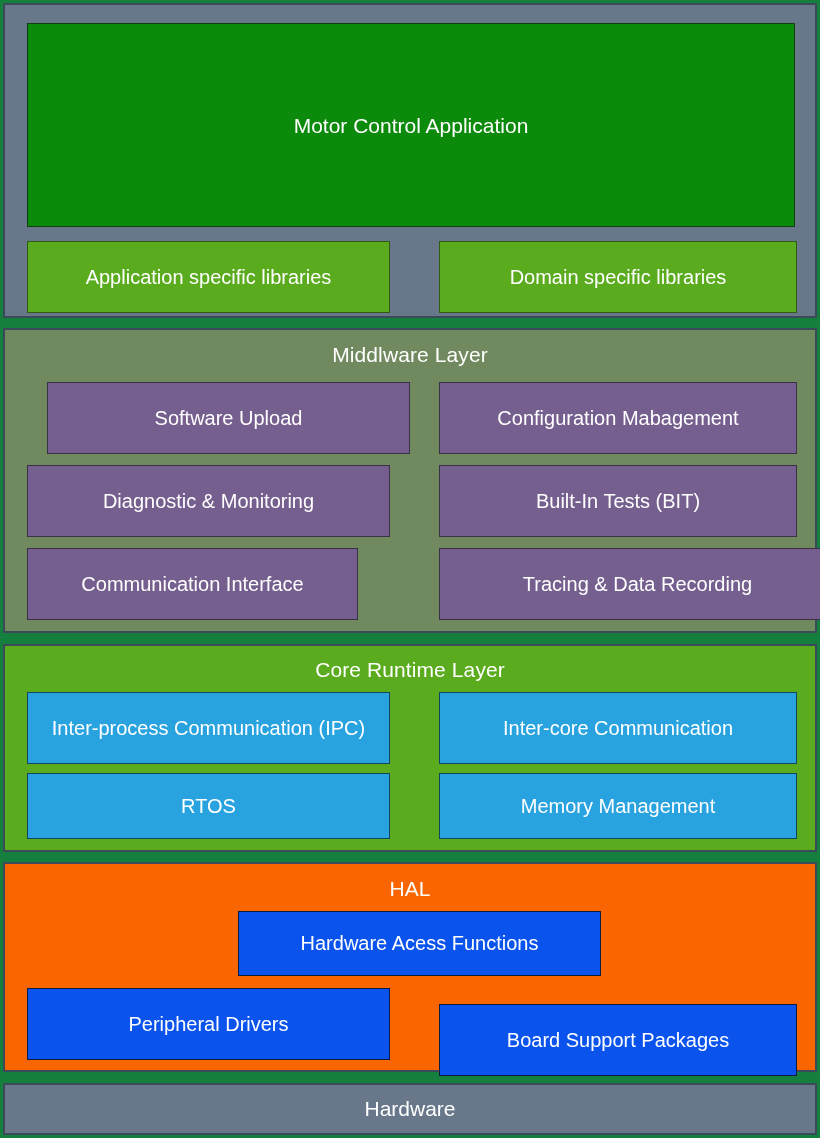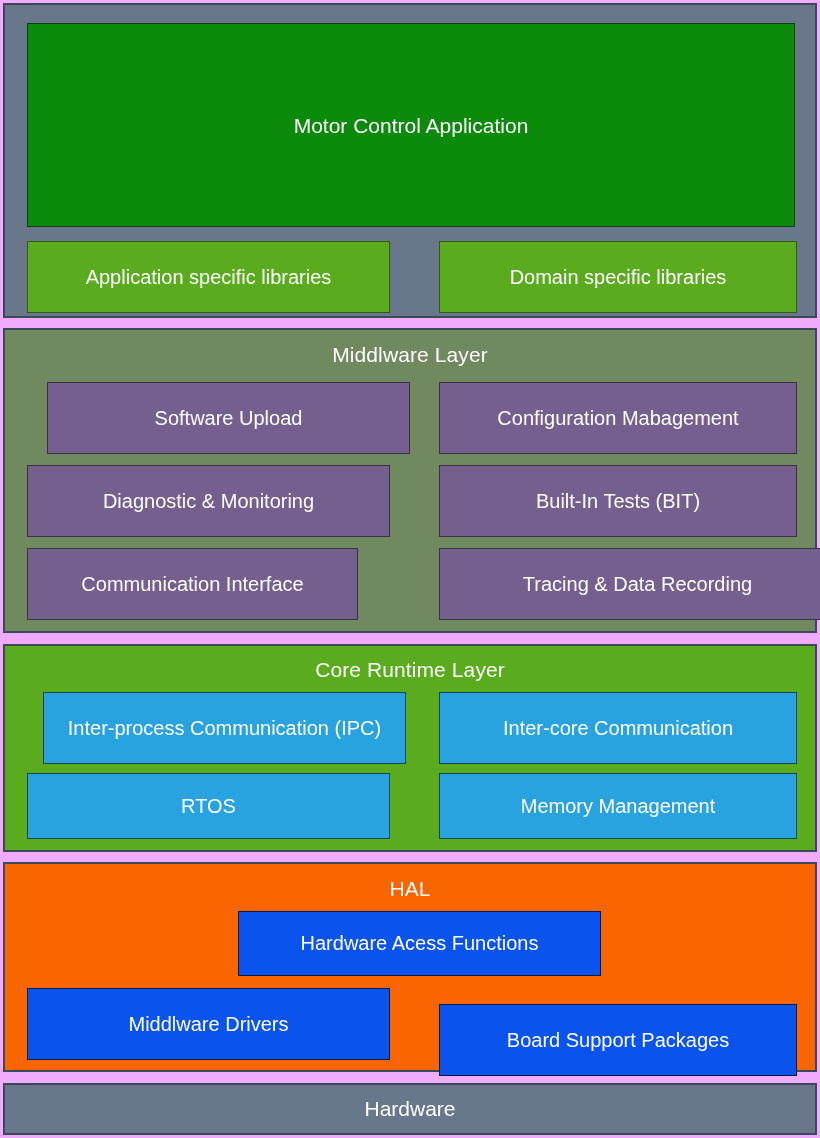--- a/index.html
+++ b/index.html
@@ -10,21 +10,21 @@
   }
   body {
     font-family: "Liberation Sans", sans-serif;
     -webkit-font-smoothing: antialiased;
   }
 
   #diagram {
     position: relative;
     width: 820px;
     height: 1138px;
-    background: #f0abfc;
+    background: #15803d;
     overflow: hidden;
     box-sizing: border-box;
   }
 
   
   .layer {
     position: absolute;
     left: 3px;
     width: 814px;
     box-sizing: border-box;
@@ -114,21 +114,21 @@
     top: 644px;
     height: 208px;
     background: #5aab1e;
   }
   #layer-core-runtime .layer-title { top: 12px; }
 
   .cr-block {
     background: #29a3e0;
     border-color: #14455e;
   }
-  #block-ipc          { left: 22px;  top: 46px;  width: 363px; height: 72px; margin-left: 16px; }
+  #block-ipc          { left: 22px;  top: 46px;  width: 363px; height: 72px; }
   #block-inter-core   { left: 434px; top: 46px;  width: 358px; height: 72px; }
   #block-rtos         { left: 22px;  top: 127px; width: 363px; height: 66px; }
   #block-memory-mgmt  { left: 434px; top: 127px; width: 358px; height: 66px; }
 
   
   #layer-hal {
     top: 862px;
     height: 210px;
     background: #f96500;
   }
@@ -200,21 +200,21 @@
 
     <div class="block cr-block" id="block-memory-mgmt">Memory Management</div>
   </div>
 
   <div class="layer" id="layer-hal">
 
     <div class="layer-title">HAL</div>
 
     <div class="block hal-block" id="block-hw-access-fn">Hardware Acess Functions</div>
 
-    <div class="block hal-block" id="block-peripheral">Middlware Drivers</div>
+    <div class="block hal-block" id="block-peripheral">Peripheral Drivers</div>
 
     <div class="block hal-block" id="block-bsp">Board Support Packages</div>
   </div>
 
   <div class="layer" id="layer-hardware">
     <div class="hw-label">Hardware</div>
   </div>
 
 </div>
 

